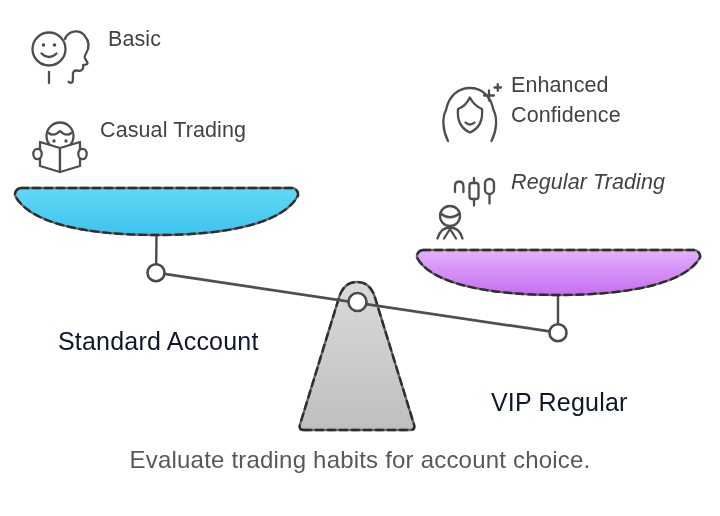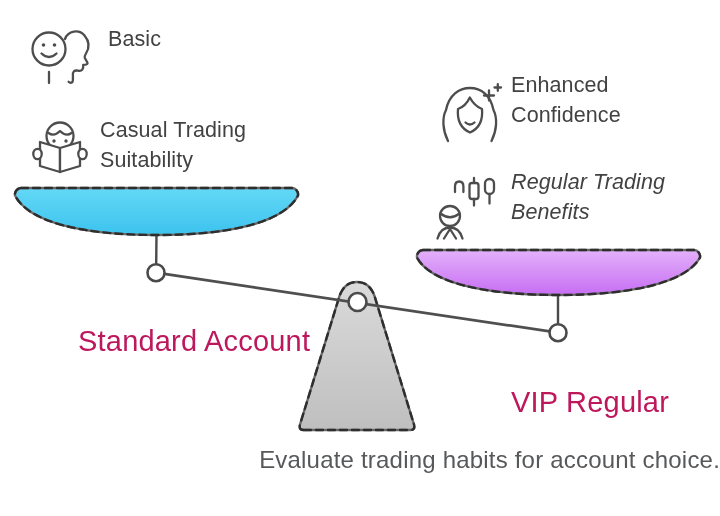--- a/index.html
+++ b/index.html
@@ -8,25 +8,25 @@
     font-family:"Liberation Sans", sans-serif;
   }
   .scale-svg{position:absolute;left:0;top:0;z-index:1;}
   .feature-icon{position:absolute;z-index:2;}
   .feature-text{
     position:absolute;z-index:2;color:#424242;font-size:21.5px;line-height:29.5px;
     white-space:nowrap;letter-spacing:0.1px;
   }
   .feature-text .line{display:block;}
   .pan-label{
-    position:absolute;z-index:2;color:#be185d;font-size:29px;line-height:24px;
-    white-space:nowrap;letter-spacing:0.2px;margin-left:20px;
+    position:absolute;z-index:2;color:#0f172a;font-size:25px;line-height:24px;
+    white-space:nowrap;letter-spacing:0.2px;
   }
   .caption{
-    position:absolute;z-index:2;left:0;right:0;top:447px;text-align:right;
+    position:absolute;z-index:2;left:0;right:0;top:447px;text-align:center;
     color:#57585a;font-size:24px;line-height:26px;letter-spacing:0.2px;
   }
   .icon-stroke{fill:none;stroke:#4d4d4d;stroke-width:2.3;stroke-linecap:round;stroke-linejoin:round;}
   .icon-fill{fill:#4d4d4d;stroke:none;}
   .icon-white{fill:#ffffff;stroke:#4d4d4d;stroke-width:2.3;stroke-linecap:round;stroke-linejoin:round;}
   .sketch-dash{fill:none;stroke:#2e2e2e;stroke-width:2.4;stroke-dasharray:7 5;stroke-linecap:round;}
   .rod{stroke:#4a4a4a;stroke-width:2.4;fill:none;stroke-linecap:round;}
   .beam{stroke:#4f4f4f;stroke-width:2.7;fill:none;stroke-linecap:round;}
   .pivot{fill:#ffffff;stroke:#4a4a4a;stroke-width:2.6;}
 </style>
@@ -96,21 +96,20 @@
       <circle class="icon-fill" cx="27" cy="25" r="1.7"></circle>
       <circle class="icon-fill" cx="39" cy="25" r="1.7"></circle>
       <path class="icon-white" d="M33,32 L13,26 L13,50 L33,56 Z"></path>
       <path class="icon-white" d="M33,32 L53,26 L53,50 L33,56 Z"></path>
       <ellipse class="icon-white" cx="10.5" cy="38" rx="4.2" ry="5.2"></ellipse>
       <ellipse class="icon-white" cx="55.5" cy="38" rx="4.2" ry="5.2"></ellipse>
     </svg>
   </div>
   <div class="feature-text" style="left:100px;top:116px;">
     <span class="line">Casual Trading</span>
-    <span class="line">Suitability</span>
   </div>
 
   <div class="feature-icon" style="left:437px;top:83px;">
     <svg width="66" height="66" viewBox="0 0 66 66">
       <path class="icon-stroke" d="M11,58 C5.5,47 5,35 9,27 C12,12 22,5 33,5 C44,5 53.5,12 56.5,27 C60.5,35 60,47 54.5,58"></path>
       <path class="icon-stroke" d="M21,26 C26.5,24 30.5,19.5 32.8,14.5 C35.5,19.5 40,24 45,26 C46,37 42,45.5 33,49.5 C24,45.5 20,37 21,26 Z"></path>
       <path class="icon-stroke" d="M28.5,39.5 Q33,43.5 37.5,39.5"></path>
       <path class="icon-stroke" d="M47,12.5 L57,12.5 M52,7.5 L52,17.5"></path>
       <path class="icon-stroke" d="M57.5,4.5 L64,4.5 M60.8,1.2 L60.8,7.8"></path>
     </svg>
@@ -128,21 +127,20 @@
       <rect class="icon-stroke" x="49" y="3" width="9" height="15" rx="4.5"></rect>
       <path class="icon-stroke" d="M53.5,18 L53.5,27.5"></path>
       <circle class="icon-stroke" cx="14" cy="40" r="10"></circle>
       <path class="icon-stroke" d="M4.5,37.5 Q14,45 23.5,37.5"></path>
       <path class="icon-stroke" d="M1.5,62.5 Q4.5,51.5 14,51.5 Q23.5,51.5 26.5,62.5"></path>
       <path class="icon-stroke" d="M8,62.5 L14,53 L20,62.5"></path>
     </svg>
   </div>
   <div class="feature-text" style="left:511px;top:168px;font-style:italic;">
     <span class="line">Regular Trading</span>
-    <span class="line">Benefits</span>
   </div>
 
   <div class="pan-label" style="left:58px;top:329px;">Standard Account</div>
   <div class="pan-label" style="left:491px;top:390px;">VIP Regular</div>
 
   <div class="caption">Evaluate trading habits for account choice.</div>
 
 </div>
 
 </body></html>

